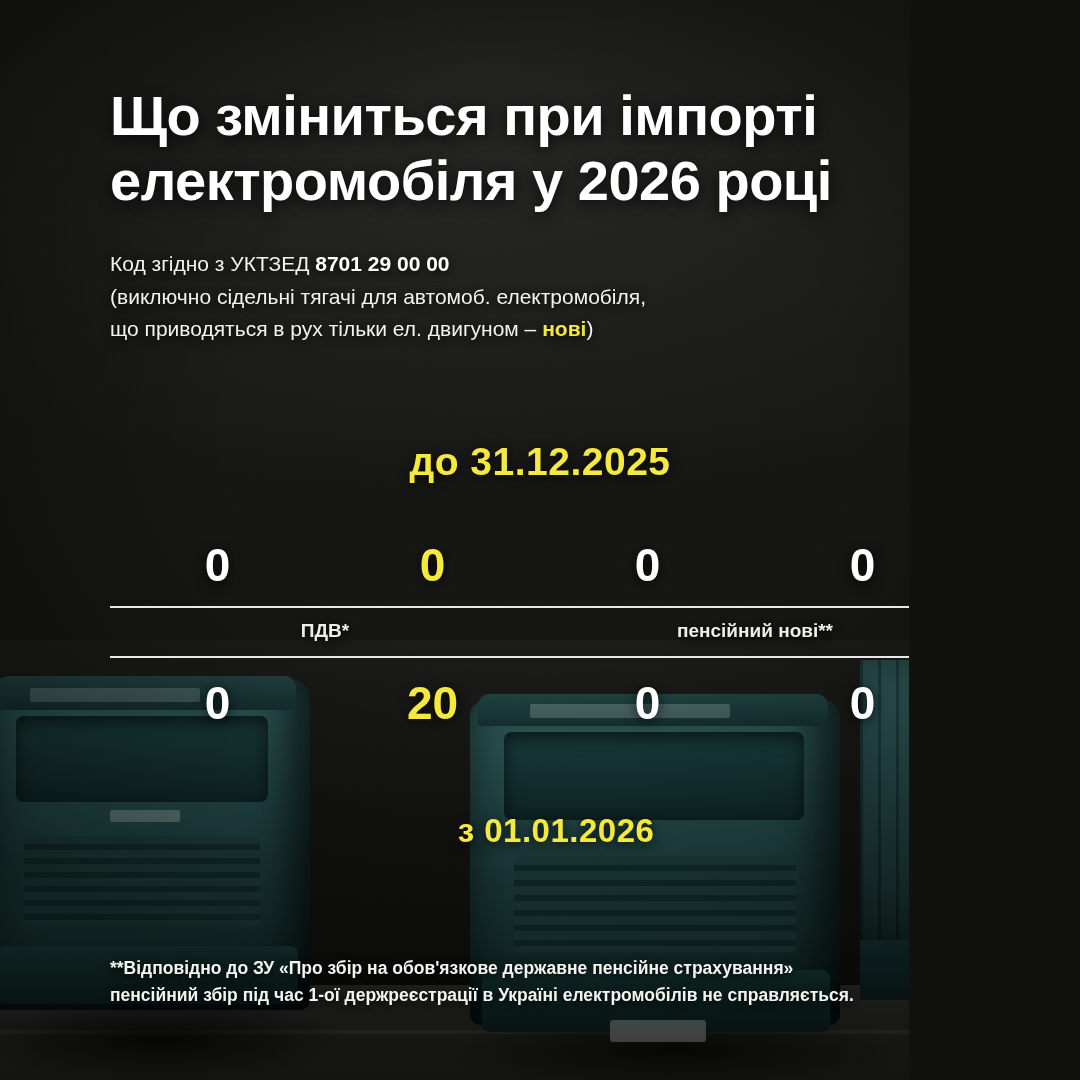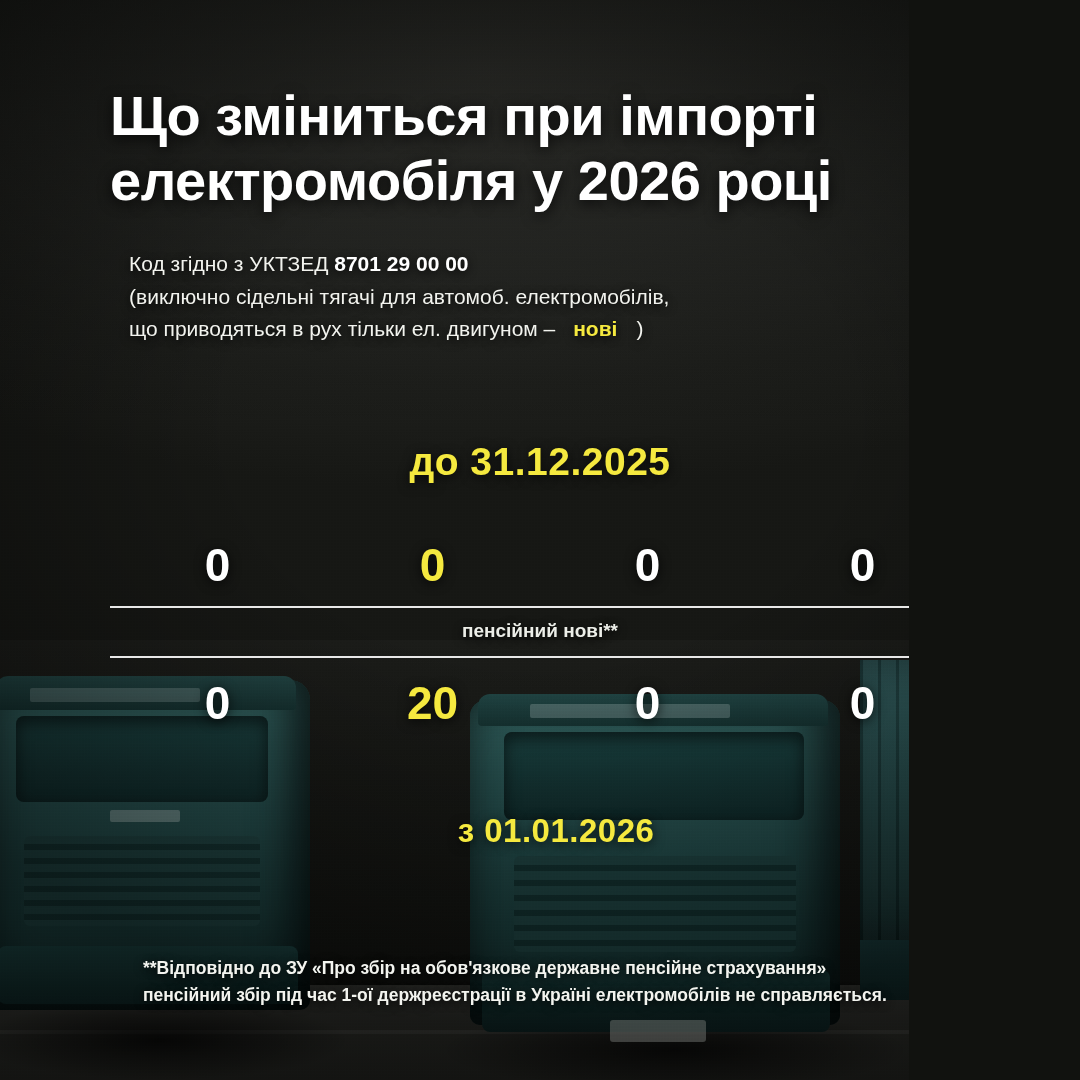--- a/index.html
+++ b/index.html
@@ -170,22 +170,22 @@
 
   .subtitle {
     position: absolute; left: 110px; top: 248px; width: 880px;
     color: #f2f3ee;
     font-size: 21px;
     line-height: 1.55;
     font-weight: bold;
     text-shadow: 0 2px 10px rgba(0,0,0,.85);
   }
   .subtitle .code { color: #ffffff; }
-  .subtitle .hl { color: #f5e93f; margin-left: 12px; }
-  .subtitle .norm { font-weight: normal; margin-left: 19px; }
+  .subtitle .hl { color: #f5e93f; }
+  .subtitle .norm { font-weight: normal; }
 
   .date-top {
     position: absolute; left: 0; top: 440px; width: 1080px;
     text-align: center;
     color: #f5e93f;
     font-size: 39px;
     font-weight: bold;
     letter-spacing: .5px;
     text-shadow: 0 2px 12px rgba(0,0,0,.8);
   }
@@ -240,21 +240,20 @@
     text-shadow: 0 2px 12px rgba(0,0,0,.8);
   }
 
   .footnote {
     position: absolute; left: 110px; top: 955px; width: 870px;
     color: #f3f4ef;
     font-size: 17.5px;
     font-weight: bold;
     line-height: 1.55;
     text-shadow: 0 2px 10px rgba(0,0,0,.9);
-    margin-left: 33px;
   }
 
   .side-handle {
     position: absolute;
     right: 14px;
     top: 430px;
     color: #f2f3ee;
     font-size: 15px;
     letter-spacing: .4px;
     writing-mode: vertical-rl;
@@ -304,39 +303,40 @@
   <div class="bg-topdark"></div>
 
   <div class="content">
 
     <div class="title">Що зміниться при імпорті електромобіля у 2026 році</div>
 
     <div class="subtitle">
       <div>
         <span class="norm">Код згідно з УКТЗЕД </span><span class="code">8701 29 00 00</span>
       </div>
-      <div class="norm">(виключно сідельні тягачі для автомоб. електромобілів,</div>
+      <div class="norm">(виключно сідельні тягачі для автомоб. електромобіля,</div>
       <div>
         <span class="norm">що приводяться в рух тільки ел. двигуном – </span><span class="hl">нові</span><span class="norm">)</span>
       </div>
     </div>
 
     <div class="date-top">до 31.12.2025</div>
 
     <div class="table">
       <div class="row row-values-top">
         <div class="cell">0</div>
         <div class="cell accent">0</div>
         <div class="cell">0</div>
         <div class="cell">0</div>
       </div>
 
       <div class="rule"></div>
 
       <div class="row row-headers">
+        <div class="cell">ПДВ*</div>
         <div class="cell">пенсійний нові**</div>
       </div>
 
       <div class="rule"></div>
 
       <div class="row row-values-bottom">
         <div class="cell">0</div>
         <div class="cell accent">20</div>
         <div class="cell">0</div>
         <div class="cell">0</div>

